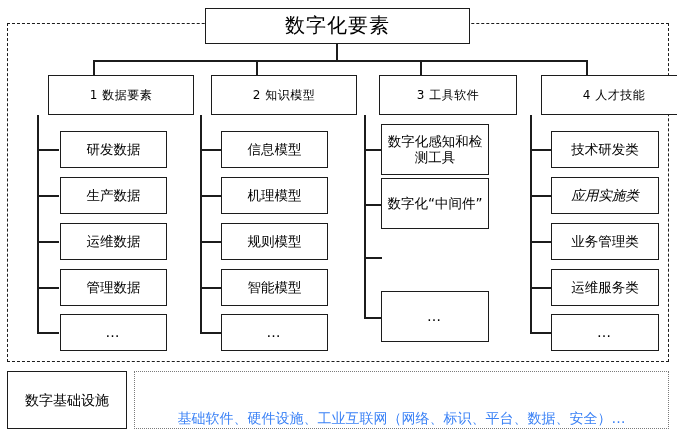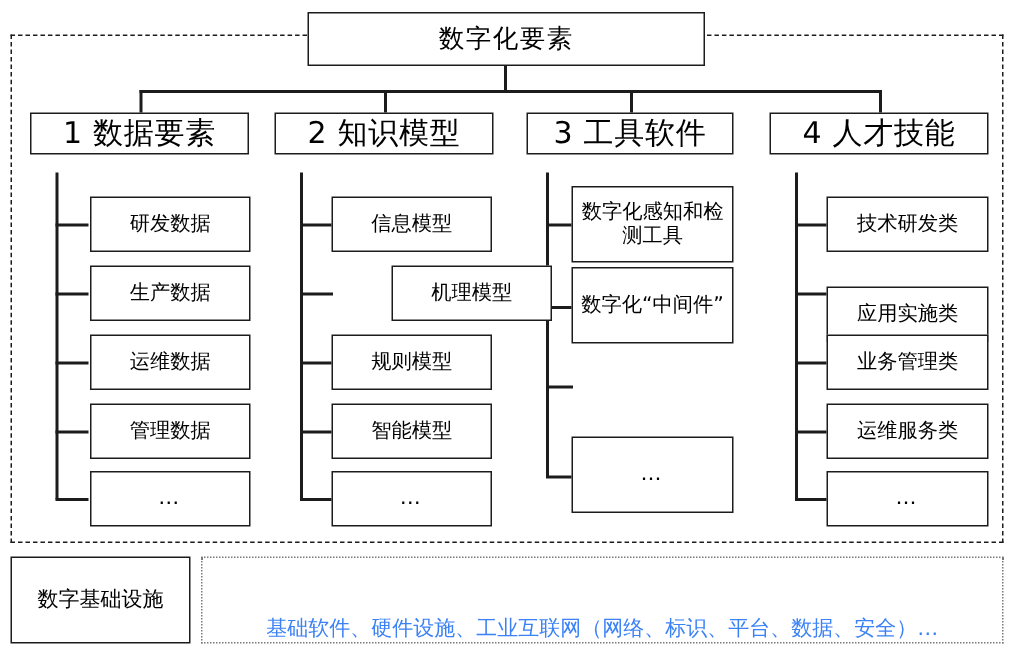--- a/index.html
+++ b/index.html
@@ -21,27 +21,27 @@
     text-align:center;
     line-height:1.18;
     color:#000000;
     z-index:3;
   }
   .box span{display:block;padding:0 3px;}
 
   
   .root{
     left:205px;top:8px;width:265px;height:36px;
-    font-size:17px;letter-spacing:1px;
+    font-size:20px;letter-spacing:1px;
   }
 
   
   .cat{
-    top:75px;height:28px;
-    font-size:20px;letter-spacing:0.5px;
+    top:75px;height:40px;
+    font-size:12px;letter-spacing:0.5px;margin-left:28px;
   }
   .cat.c1{left:20px;width:146px;}
   .cat.c2{left:183px;width:146px;}
   .cat.c3{left:351px;width:138px;}
   .cat.c4{left:513px;width:146px;}
 
   
   .leaf{
     font-size:13.5px;
     height:37px;
@@ -138,21 +138,21 @@
   <div class="ln v" style="left:200px;top:115px;height:218px;"></div>
   <div class="ln h" style="left:200px;top:149px;width:22px;"></div>
   <div class="ln h" style="left:200px;top:195px;width:22px;"></div>
   <div class="ln h" style="left:200px;top:241px;width:22px;"></div>
   <div class="ln h" style="left:200px;top:287px;width:22px;"></div>
   <div class="ln h" style="left:200px;top:332px;width:22px;"></div>
 
   <div class="box leaf col2" style="top:131px;">
     <span>信息模型</span>
     </div>
-  <div class="box leaf col2" style="top:177px;margin-left:40px;">
+  <div class="box leaf col2" style="top:177px;">
     <span>机理模型</span>
     </div>
   <div class="box leaf col2" style="top:223px;">
     <span>规则模型</span>
     </div>
   <div class="box leaf col2" style="top:269px;">
     <span>智能模型</span>
     </div>
   <div class="box leaf col2 ellipsis" style="top:314px;">
     <span>…</span>
@@ -177,21 +177,21 @@
   <div class="ln v" style="left:530px;top:115px;height:218px;"></div>
   <div class="ln h" style="left:530px;top:149px;width:22px;"></div>
   <div class="ln h" style="left:530px;top:195px;width:22px;"></div>
   <div class="ln h" style="left:530px;top:241px;width:22px;"></div>
   <div class="ln h" style="left:530px;top:287px;width:22px;"></div>
   <div class="ln h" style="left:530px;top:332px;width:22px;"></div>
 
   <div class="box leaf col4" style="top:131px;">
     <span>技术研发类</span>
     </div>
-  <div class="box leaf col4" style="top:191px;">
+  <div class="box leaf col4" style="top:177px;font-style:italic;">
     <span>应用实施类</span>
     </div>
   <div class="box leaf col4" style="top:223px;">
     <span>业务管理类</span>
     </div>
   <div class="box leaf col4" style="top:269px;">
     <span>运维服务类</span>
     </div>
   <div class="box leaf col4 ellipsis" style="top:314px;">
     <span>…</span>

